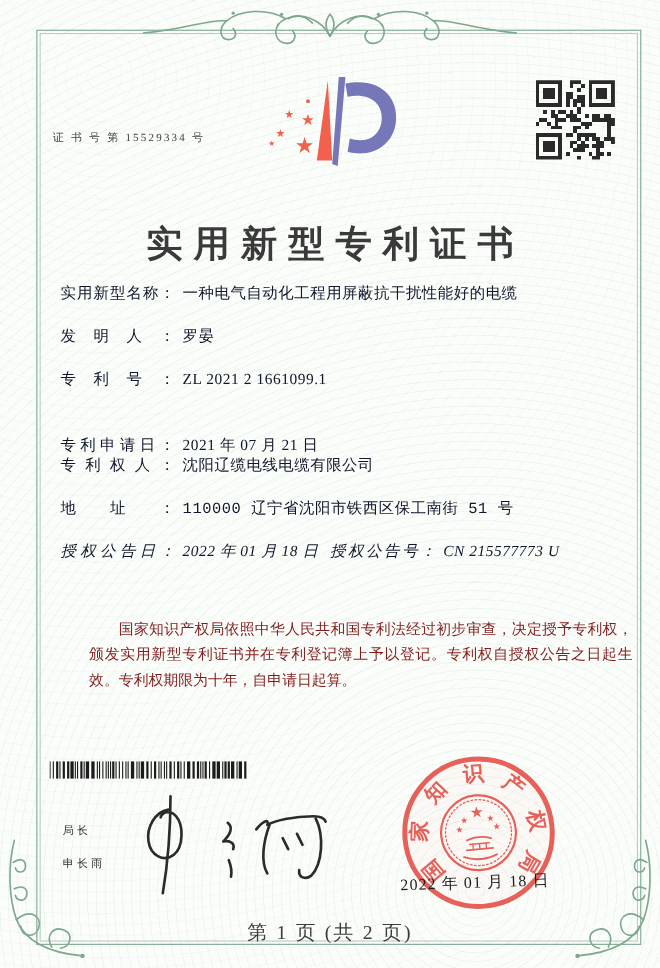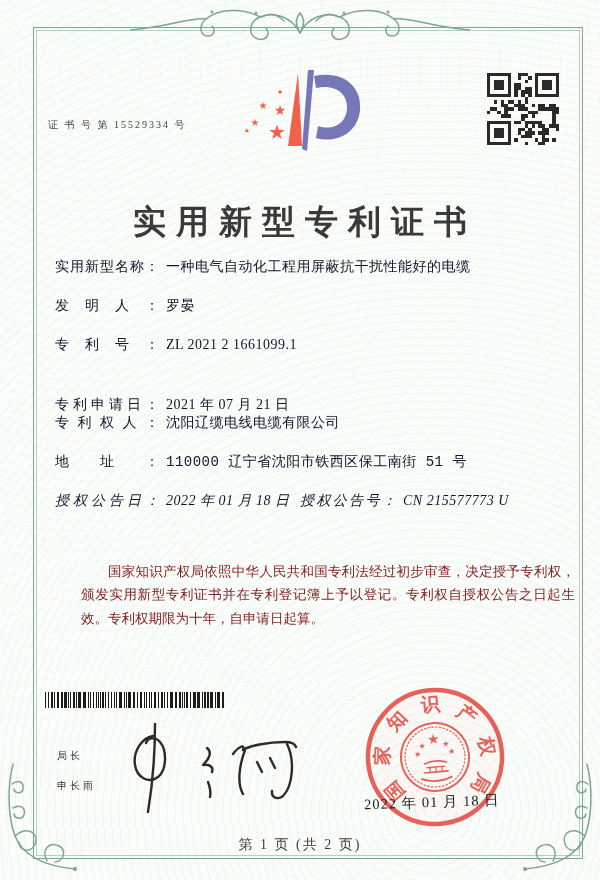--- a/index.html
+++ b/index.html
@@ -39,21 +39,21 @@
   .officer{position:absolute;left:57px;top:741px;font-size:10px;letter-spacing:3px;line-height:30px;color:#2e2e2e;}
   .signature{position:absolute;left:115px;top:720px;width:205px;height:100px;}
   .signature path{stroke:#2b2b2b;stroke-width:2.4;fill:none;stroke-linecap:round;stroke-linejoin:round;}
   .seal{position:absolute;left:360px;top:682px;width:150px;height:150px;transform:rotate(-5deg);opacity:0.92;}
   .seal .ring{stroke:#e4544c;stroke-width:4.5;fill:rgba(240,100,90,0.03);}
   .seal .emblem-stroke{stroke:#e4544c;fill:none;stroke-linecap:round;}
   .seal-char{font-size:19px;fill:#e4544c;font-weight:700;text-anchor:middle;dominant-baseline:central;}
   .emblem-star{fill:#e4544c;text-anchor:middle;dominant-baseline:central;font-family:"DejaVu Sans",sans-serif;}
   .seal-date{position:absolute;left:364px;top:793px;font-size:14.5px;letter-spacing:1px;color:#1d1d1d;
     white-space:nowrap;transform:rotate(-2deg);}
-  .footer{position:absolute;left:0;top:836px;width:600px;text-align:center;font-size:14px;
+  .footer{position:absolute;left:0;top:836px;width:600px;text-align:center;font-size:18px;
     letter-spacing:2px;color:#3c3c3c;}
   .logo .red{fill:#f2604e;}
   .logo .blue{fill:#7577b8;}
   .logo .star{fill:#f2604e;text-anchor:middle;dominant-baseline:central;font-family:"DejaVu Sans",sans-serif;}
 </style>
 </head>
 <body>
 
 <div class="bg-guilloche"></div>
 

